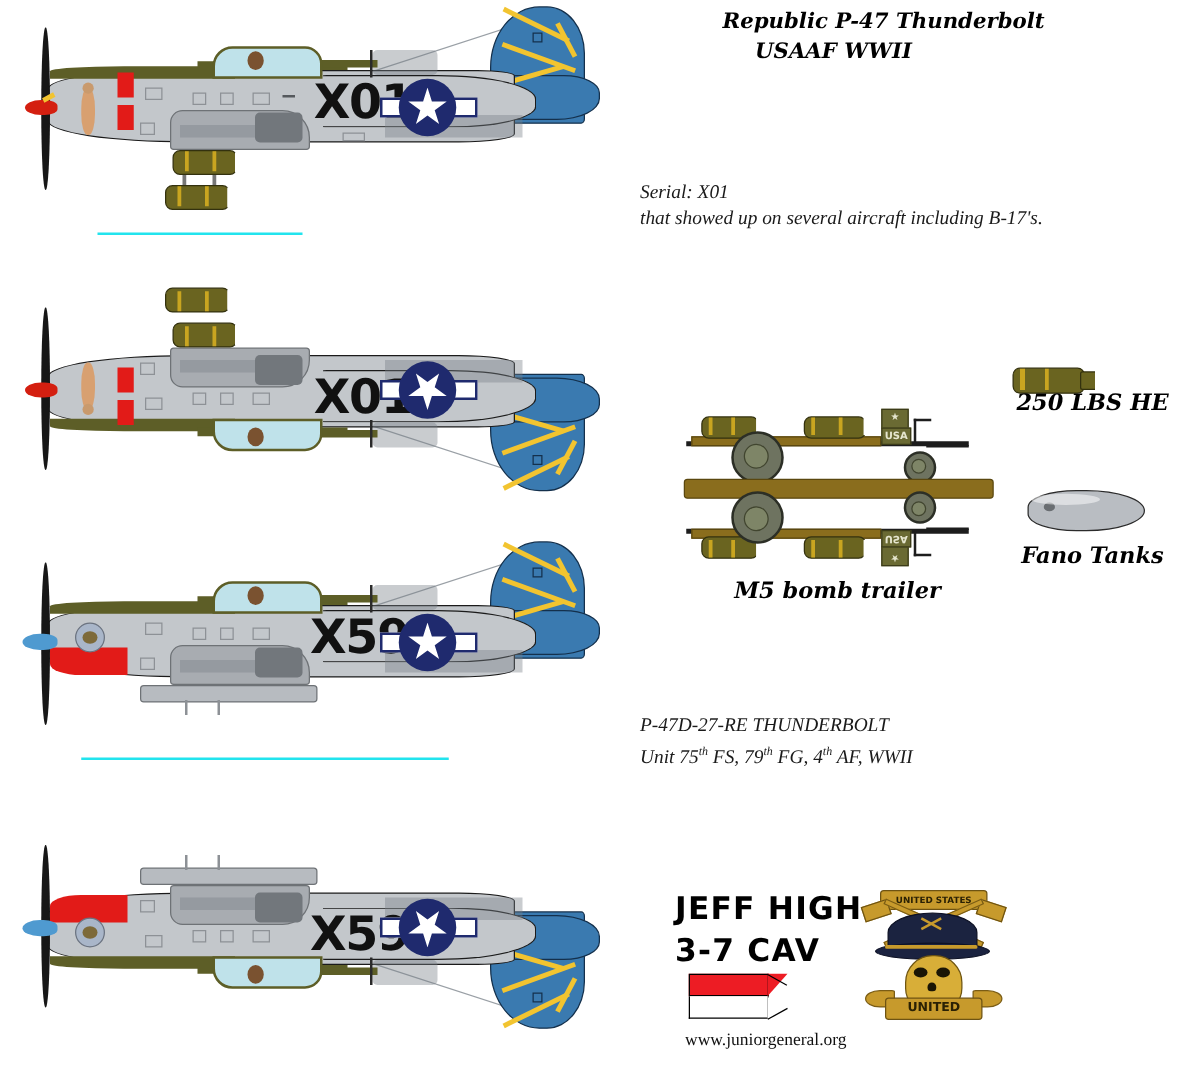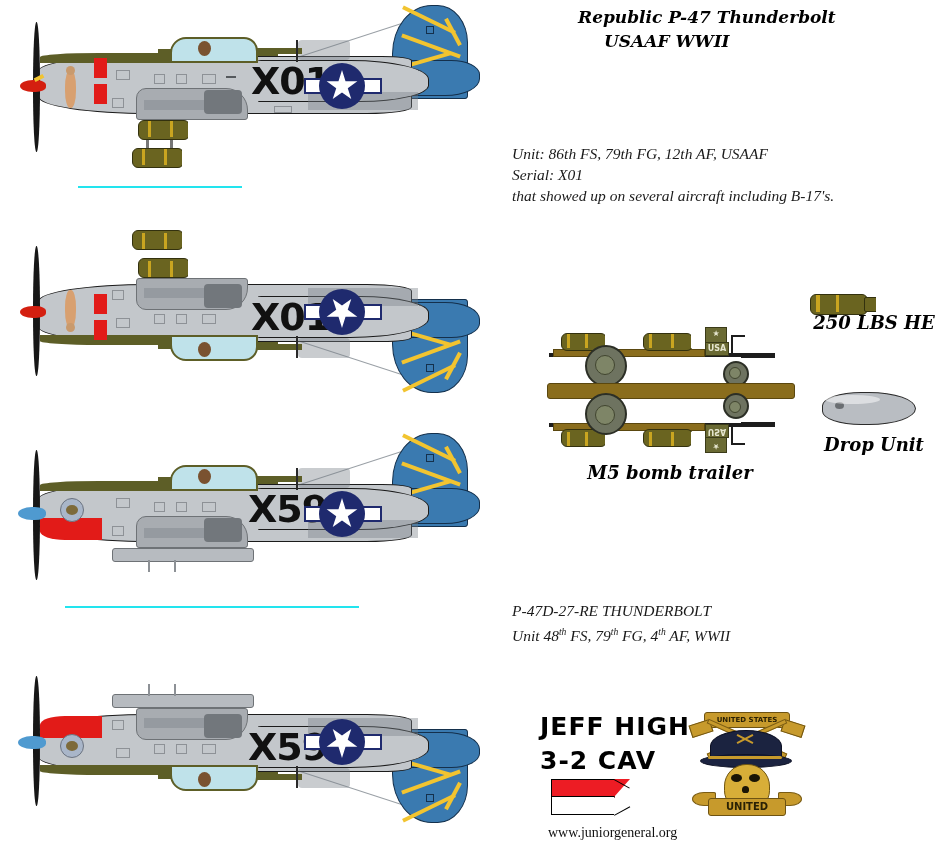--- a/index.html
+++ b/index.html
@@ -84,49 +84,48 @@
   .drop{position:absolute;background:#b9bdc2;border:1.5px solid #2b2b2b;
         border-radius:50% 60% 60% 50%;}
 </style>
 </head>
 <body>
 
 <div class="abs title" style="left:578px;top:4px;">Republic P-47 Thunderbolt</div>
 <div class="abs title" style="left:604px;top:28px;">USAAF WWII</div>
 
 <div class="abs desc" style="left:512px;top:143px;">
-  <div>Unit: 86th FS, 79th FG, 12th AF, USAAF</div>
   <div>Serial: X01</div>
   <div>that showed up on several aircraft including B-17's.</div>
 </div>
 
-<div class="abs desc" style="left:512px;top:600px;">
+<div class="abs desc" style="left:512px;top:570px;">
   <div>P-47D-27-RE THUNDERBOLT</div>
-  <div><span>Unit 48</span><sup>th</sup><span> FS, 79</span><sup>th</sup><span> FG, 4</span><sup>th</sup><span> AF, WWII</span></div>
+  <div><span>Unit 75</span><sup>th</sup><span> FS, 79</span><sup>th</sup><span> FG, 4</span><sup>th</sup><span> AF, WWII</span></div>
   <div style="height:18px;"></div>
 </div>
 
 <div class="abs sep" style="left:78px;top:186px;width:164px;"></div>
 <div class="abs sep" style="left:65px;top:606px;width:294px;"></div>
 
 <div class="abs" style="left:806px;top:290px;width:92px;height:28px;">
   <div class="bombbody" style="left:4px;top:4px;width:56px;height:19px;"></div>
   <div class="bombband" style="left:10px;top:5px;width:4px;height:17px;"></div>
   <div class="bombband" style="left:30px;top:5px;width:3px;height:17px;"></div>
   <div class="bombbody" style="left:58px;top:7px;width:14px;height:13px;border-radius:2px;"></div>
   <div class="bombfin" style="left:70px;top:5px;width:0;height:0;border:none;
        border-top:9px solid transparent;border-bottom:9px solid transparent;border-left:13px solid #ffffff;"></div>
 </div>
 <div class="abs caption" style="left:806px;top:312px;width:136px;">250 LBS HE</div>
 
 <div class="abs drop" style="left:822px;top:392px;width:92px;height:31px;">
   <div class="abs" style="left:12px;top:9px;width:9px;height:7px;background:#6a6e72;border-radius:50%;"></div>
   <div class="abs" style="left:2px;top:2px;width:55px;height:9px;background:rgba(255,255,255,0.5);border-radius:50%;"></div>
 </div>
-<div class="abs caption" style="left:806px;top:434px;width:136px;">Drop Unit</div>
+<div class="abs caption" style="left:806px;top:434px;width:136px;">Fano Tanks</div>
 
 <div class="abs" style="left:545px;top:325px;width:250px;height:130px;">
 
   <div class="abs" style="left:0;top:0;width:250px;height:58px;">
     <div class="tr-beam" style="left:4px;top:28px;width:226px;height:4px;"></div>
     <div class="tr-wood" style="left:8px;top:24px;width:150px;height:6px;"></div>
     <div class="bombbody" style="left:16px;top:8px;width:44px;height:16px;"></div>
     <div class="bombband" style="left:22px;top:9px;width:3px;height:14px;"></div>
     <div class="bombband" style="left:40px;top:9px;width:3px;height:14px;"></div>
     <div class="bombfin" style="left:60px;top:9px;width:0;height:0;border:none;
@@ -177,21 +176,21 @@
       <span>USA</span>
       </div>
     <div class="tr-beam" style="left:186px;top:10px;width:2px;height:20px;"></div>
     <div class="tr-beam" style="left:186px;top:10px;width:14px;height:2px;"></div>
     <div class="tr-beam" style="left:196px;top:31px;width:34px;height:2px;"></div>
   </div>
 </div>
 <div class="abs caption" style="left:545px;top:462px;width:250px;">M5 bomb trailer</div>
 
 <div class="abs stencil" style="left:540px;top:712px;">JEFF HIGH</div>
-<div class="abs stencil" style="left:540px;top:746px;">3-2  CAV</div>
+<div class="abs stencil" style="left:540px;top:746px;">3-7  CAV</div>
 
 <div class="abs guidon" style="left:551px;top:779px;">
   <div class="abs" style="left:0;top:0;width:64px;height:18px;background:#ed1c24;border:1px solid #000;box-sizing:border-box;"></div>
   <div class="abs" style="left:0;top:18px;width:64px;height:18px;background:#fff;border:1px solid #000;border-top:none;box-sizing:border-box;"></div>
   <div class="abs" style="left:63px;top:0;width:0;height:0;border-top:18px solid #ed1c24;border-right:16px solid transparent;"></div>
   <div class="abs" style="left:63px;top:18px;width:0;height:0;border-bottom:18px solid #ffffff;border-right:16px solid transparent;"></div>
   <div class="abs" style="left:63px;top:0;width:18px;height:1px;background:#000;transform:rotate(29deg);transform-origin:left top;"></div>
   <div class="abs" style="left:63px;top:36px;width:18px;height:1px;background:#000;transform:rotate(-29deg);transform-origin:left top;"></div>
 </div>
 

